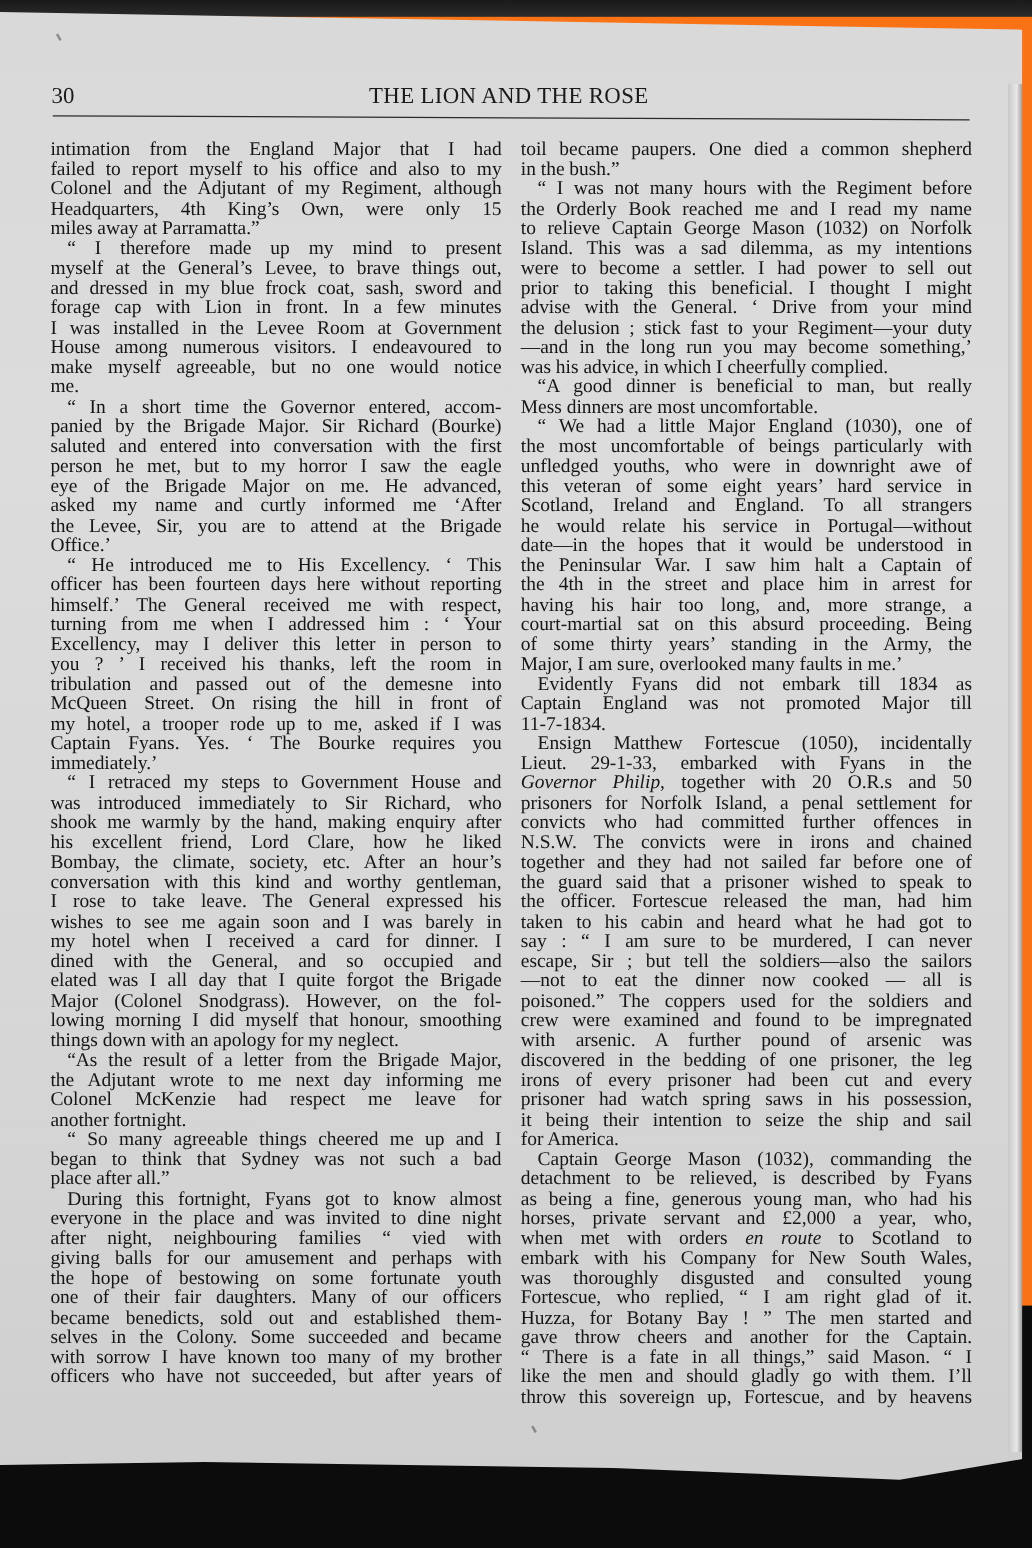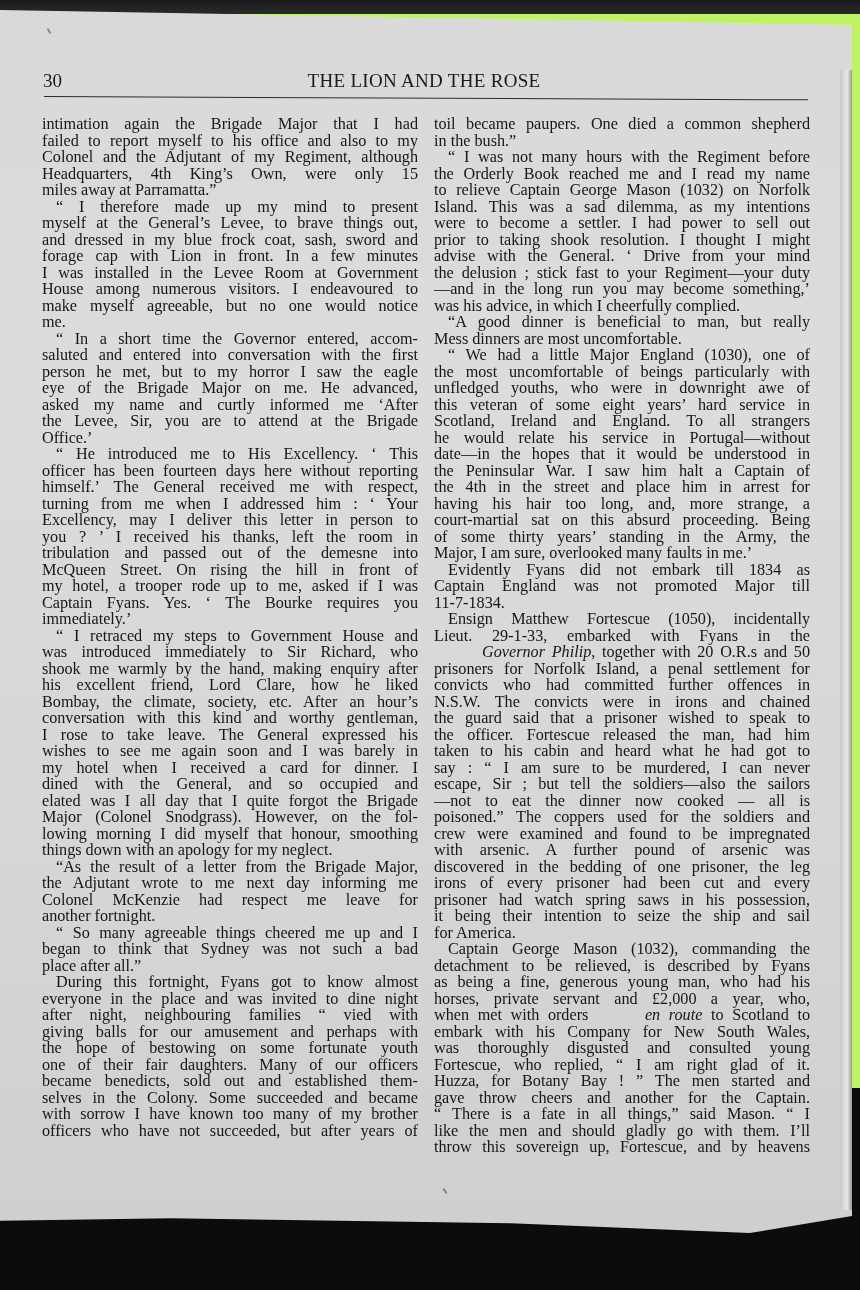--- a/index.html
+++ b/index.html
@@ -7,21 +7,21 @@
       padding: 0;
       width: 860px;
       height: 1290px;
       overflow: hidden;
       background: #0c0c0c;
     }
     .scan {
       position: absolute;
       left: 0; top: 0;
       width: 860px; height: 1088px;
-      background: #bef264;
+      background: #f97316;
     }
     .top-shadow {
       position: absolute;
       left: 0; top: 0;
       width: 860px; height: 14px;
       background: linear-gradient(#1a1a1a, #2a2a2a);
     }
     .page {
       position: absolute;
       left: 0;
@@ -91,21 +91,21 @@
       text-align: justify;
       text-align-last: justify;
       height: 16.5px;
     }
     .line.last {
       text-align-last: left;
     }
     .line.indent {
       padding-left: 14px;
     }
-    .it { font-style: italic; margin-left: 48px; }
+    .it { font-style: italic; }
     .speck {
       position: absolute;
       width: 2px; height: 6px;
       background: #555;
       transform: rotate(-30deg);
       opacity: 0.6;
     }
   </style>
 </head>
 <body>
@@ -118,34 +118,35 @@
     <span class="speck" style="left:444px;top:1178px;"></span>
   </div>
 
   <div class="running-head">
     <span class="page-number">30</span>
     <span class="running-title">THE LION AND THE ROSE</span>
   </div>
   <div class="head-rule"></div>
 
   <div class="column col-left" id="col-left">
-      <span class="line"><span>intimation again the Brigade Major that I had</span></span>
+      <span class="line"><span>intimation from the England Major that I had</span></span>
       <span class="line"><span>failed to report myself to his office and also to my</span></span>
       <span class="line"><span>Colonel and the Adjutant of my Regiment, although</span></span>
       <span class="line"><span>Headquarters, 4th King’s Own, were only 15</span></span>
       <span class="line last"><span>miles away at Parramatta.”</span></span>
       <span class="line indent"><span>“ I therefore made up my mind to present</span></span>
       <span class="line"><span>myself at the General’s Levee, to brave things out,</span></span>
       <span class="line"><span>and dressed in my blue frock coat, sash, sword and</span></span>
       <span class="line"><span>forage cap with Lion in front.  In a few minutes</span></span>
       <span class="line"><span>I was installed in the Levee Room at Government</span></span>
       <span class="line"><span>House among numerous visitors.  I endeavoured to</span></span>
       <span class="line"><span>make myself agreeable, but no one would notice</span></span>
       <span class="line last"><span>me.</span></span>
       <span class="line indent"><span>“ In a short time the Governor entered, accom-</span></span>
+      <span class="line"><span>panied by the Brigade Major.  Sir Richard (Bourke)</span></span>
       <span class="line"><span>saluted and entered into conversation with the first</span></span>
       <span class="line"><span>person he met, but to my horror I saw the eagle</span></span>
       <span class="line"><span>eye of the Brigade Major on me.  He advanced,</span></span>
       <span class="line"><span>asked my name and curtly informed me ‘After</span></span>
       <span class="line"><span>the Levee, Sir, you are to attend at the Brigade</span></span>
       <span class="line last"><span>Office.’</span></span>
       <span class="line indent"><span>“ He introduced me to His Excellency.  ‘ This</span></span>
       <span class="line"><span>officer has been fourteen days here without reporting</span></span>
       <span class="line"><span>himself.’  The General received me with respect,</span></span>
       <span class="line"><span>turning from me when I addressed him :  ‘ Your</span></span>
@@ -189,21 +190,21 @@
       <span class="line"><span>officers who have not succeeded, but after years of</span></span>
     </div>
   <div class="column col-right" id="col-right">
       <span class="line"><span>toil became paupers.  One died a common shepherd</span></span>
       <span class="line last"><span>in the bush.”</span></span>
       <span class="line indent"><span>“ I was not many hours with the Regiment before</span></span>
       <span class="line"><span>the Orderly Book reached me and I read my name</span></span>
       <span class="line"><span>to relieve Captain George Mason (1032) on Norfolk</span></span>
       <span class="line"><span>Island.  This was a sad dilemma, as my intentions</span></span>
       <span class="line"><span>were to become a settler.  I had power to sell out</span></span>
-      <span class="line"><span>prior to taking shook resolution.  I thought I might</span></span>
+      <span class="line"><span>prior to taking this beneficial.  I thought I might</span></span>
       <span class="line"><span>advise with the General.  ‘ Drive from your mind</span></span>
       <span class="line"><span>the delusion ; stick fast to your Regiment—your duty</span></span>
       <span class="line"><span>—and in the long run you may become something,’</span></span>
       <span class="line last"><span>was his advice, in which I cheerfully complied.</span></span>
       <span class="line indent"><span>“A good dinner is beneficial to man, but really</span></span>
       <span class="line last"><span>Mess dinners are most uncomfortable.</span></span>
       <span class="line indent"><span>“ We had a little Major England (1030), one of</span></span>
       <span class="line"><span>the most uncomfortable of beings particularly with</span></span>
       <span class="line"><span>unfledged youths, who were in downright awe of</span></span>
       <span class="line"><span>this veteran of some eight years’ hard service in</span></span>
@@ -218,20 +219,21 @@
       <span class="line last"><span>Major, I am sure, overlooked many faults in me.’</span></span>
       <span class="line indent"><span>Evidently Fyans did not embark till 1834 as</span></span>
       <span class="line"><span>Captain England was not promoted Major till</span></span>
       <span class="line last"><span>11-7-1834.</span></span>
       <span class="line indent"><span>Ensign Matthew Fortescue (1050), incidentally</span></span>
       <span class="line"><span>Lieut. 29-1-33, embarked with Fyans in the</span></span>
       <span class="line"><span class="it">Governor Philip</span><span>, together with 20 O.R.s and 50</span></span>
       <span class="line"><span>prisoners for Norfolk Island, a penal settlement for</span></span>
       <span class="line"><span>convicts who had committed further offences in</span></span>
       <span class="line"><span>N.S.W.  The convicts were in irons and chained</span></span>
+      <span class="line"><span>together and they had not sailed far before one of</span></span>
       <span class="line"><span>the guard said that a prisoner wished to speak to</span></span>
       <span class="line"><span>the officer.  Fortescue released the man, had him</span></span>
       <span class="line"><span>taken to his cabin and heard what he had got to</span></span>
       <span class="line"><span>say :  “ I am sure to be murdered, I can never</span></span>
       <span class="line"><span>escape, Sir ;  but tell the soldiers—also the sailors</span></span>
       <span class="line"><span>—not to eat the dinner now cooked — all is</span></span>
       <span class="line"><span>poisoned.”  The coppers used for the soldiers and</span></span>
       <span class="line"><span>crew were examined and found to be impregnated</span></span>
       <span class="line"><span>with arsenic.  A further pound of arsenic was</span></span>
       <span class="line"><span>discovered in the bedding of one prisoner, the leg</span></span>

